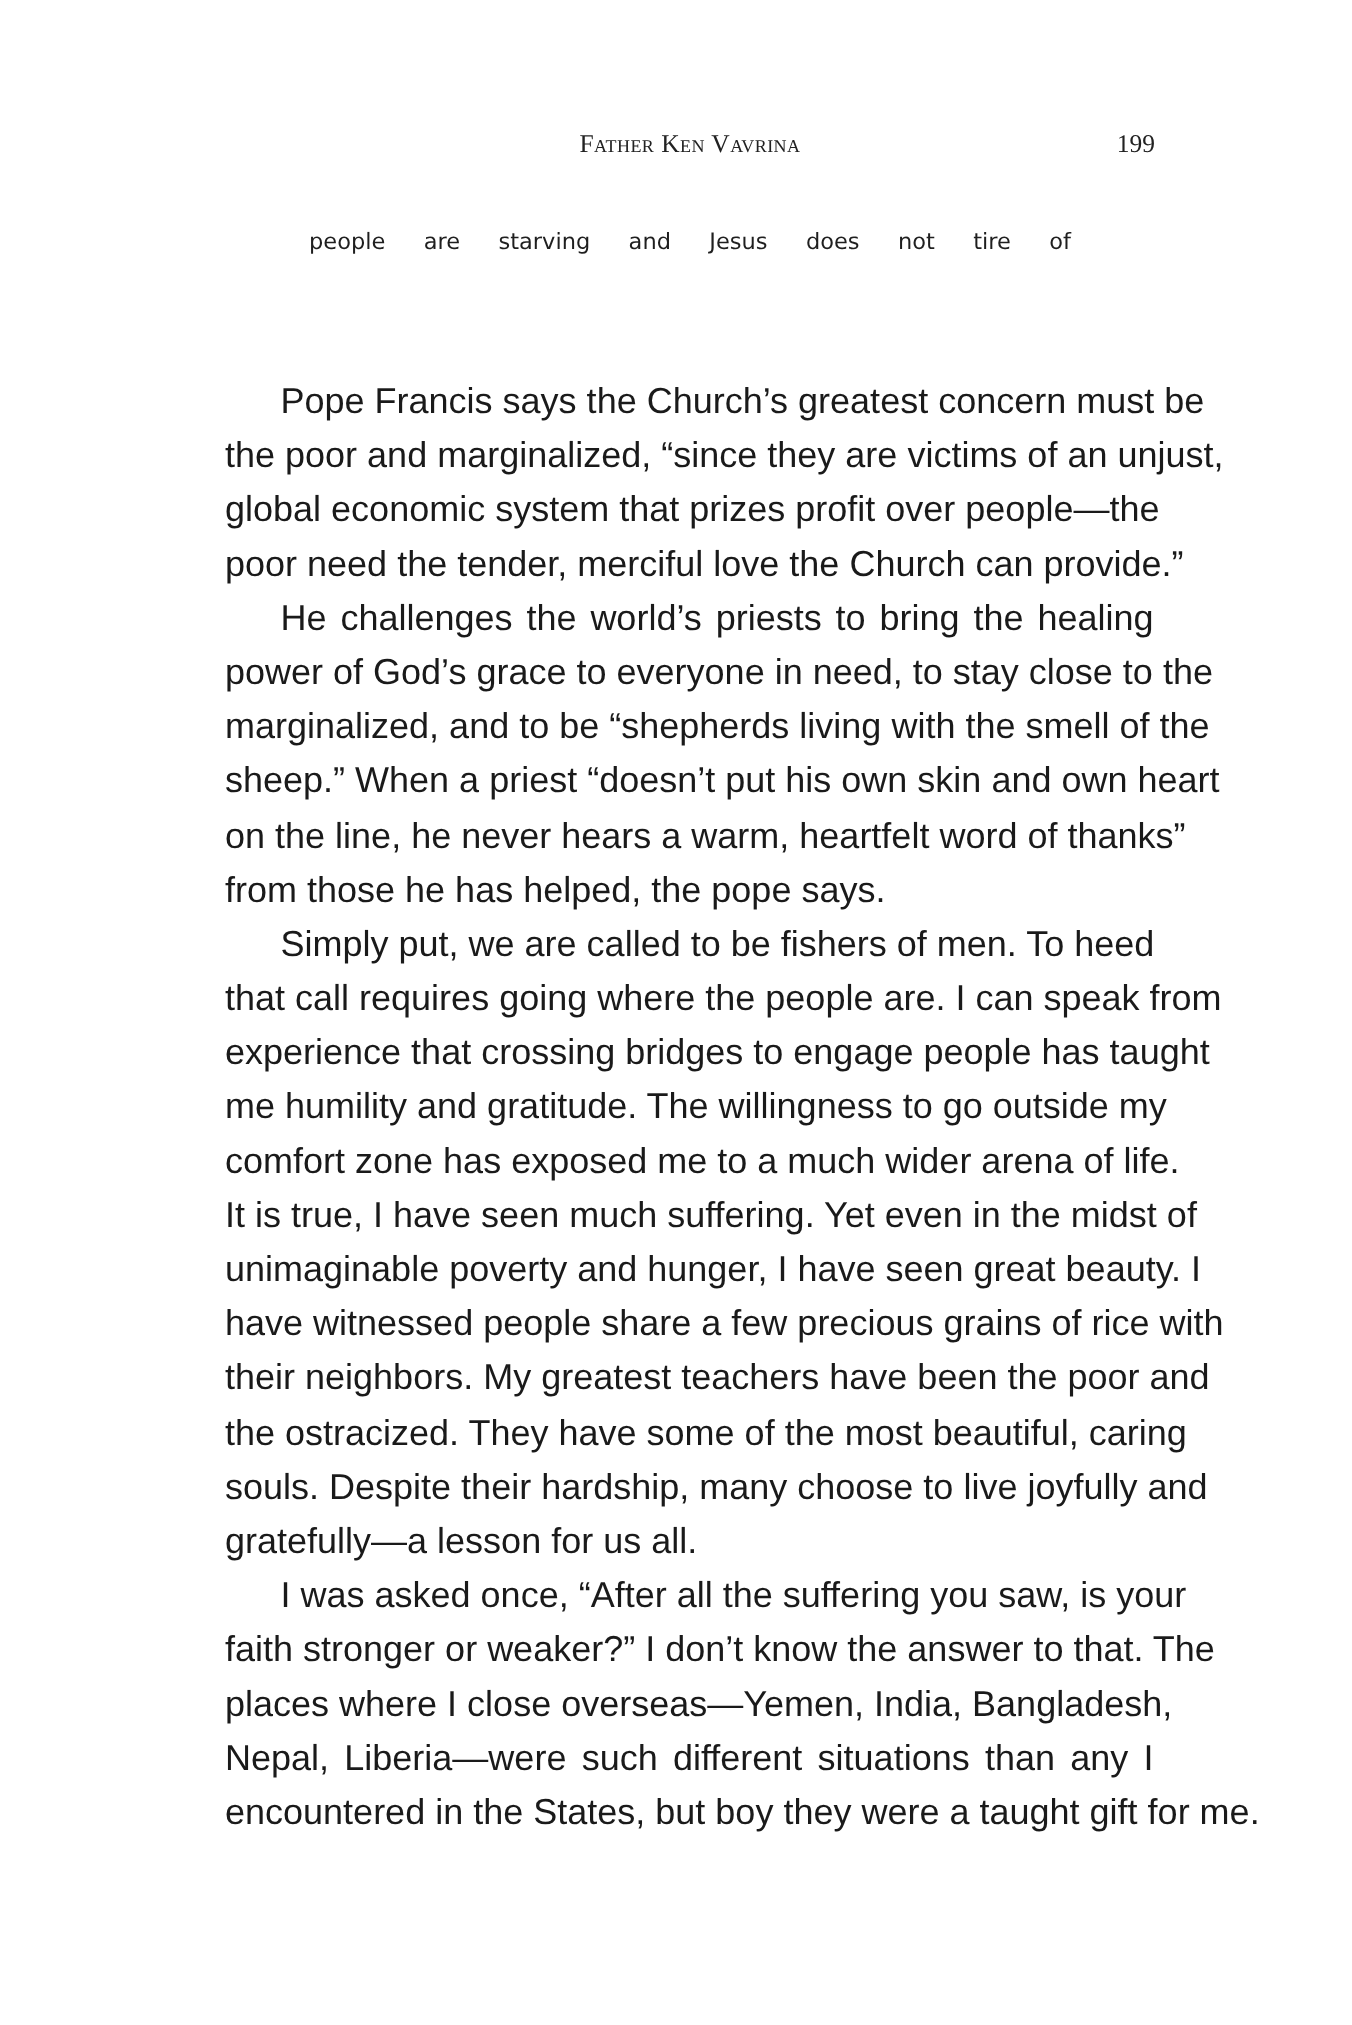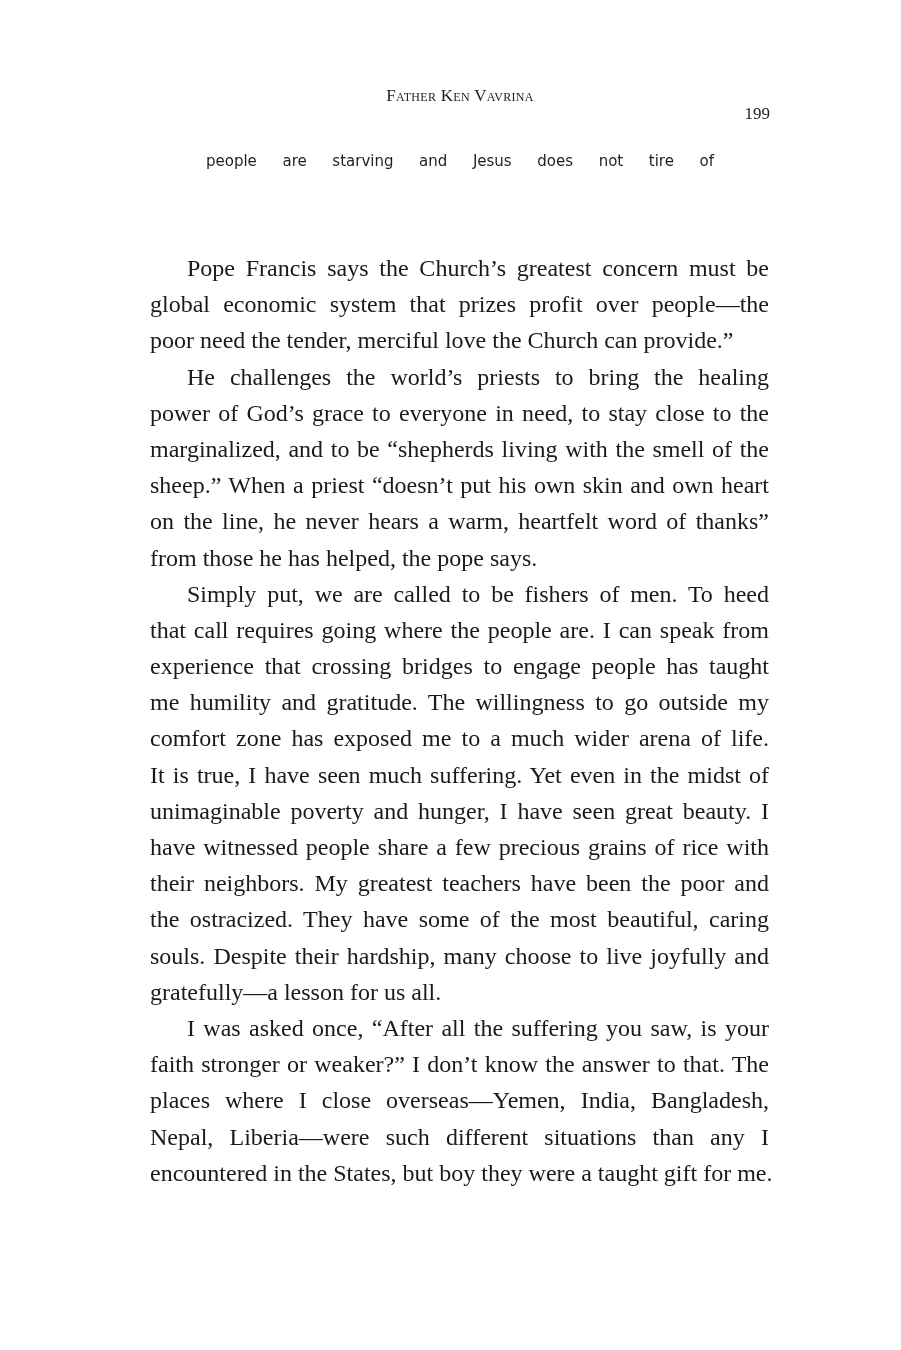--- a/index.html
+++ b/index.html
@@ -36,21 +36,21 @@
       width: 620px;
       text-align: center;
       font-size: 17px;
       font-variant: small-caps;
       letter-spacing: 0.3px;
       top: 0;
     }
     .page-number {
       position: absolute;
       right: 0;
-      top: 18px;
+      top: 0;
       font-size: 17px;
     }
     .quote {
       position: absolute;
       left: 206px;
       top: 143px;
       width: 508px;
       font-family: "DejaVu Sans", "Liberation Sans", sans-serif;
       font-size: 15px;
       color: #1f1f1f;
@@ -62,21 +62,21 @@
     }
     .quote .line.just {
       text-align: justify;
       text-align-last: justify;
     }
     .body-text {
       position: absolute;
       left: 150px;
       top: 250px;
       width: 619px;
-      font-family: Liberation Serif, serif;
+      font-family: Liberation Sans, sans-serif;
       font-size: 24px;
       color: #1a1a1a;
     }
     .para .line {
       height: 36.2px;
       line-height: 36.2px;
       white-space: nowrap;
       text-align: justify;
       text-align-last: justify;
     }
@@ -98,20 +98,21 @@
   </div>
 
   <div class="quote">
     <div class="line just">people are starving and Jesus does not tire of</div>
   </div>
 
   <div class="body-text">
 
     <div class="para">
       <div class="line first">Pope Francis says the Church’s greatest concern must be</div>
+      <div class="line">the poor and marginalized, “since they are victims of an unjust,</div>
       <div class="line">global economic system that prizes profit over people—the</div>
       <div class="line last">poor need the tender, merciful love the Church can provide.”</div>
     </div>
 
     <div class="para">
       <div class="line first">He challenges the world’s priests to bring the healing</div>
       <div class="line">power of God’s grace to everyone in need, to stay close to the</div>
       <div class="line">marginalized, and to be “shepherds living with the smell of the</div>
       <div class="line">sheep.” When a priest “doesn’t put his own skin and own heart</div>
       <div class="line">on the line, he never hears a warm, heartfelt word of thanks”</div>

